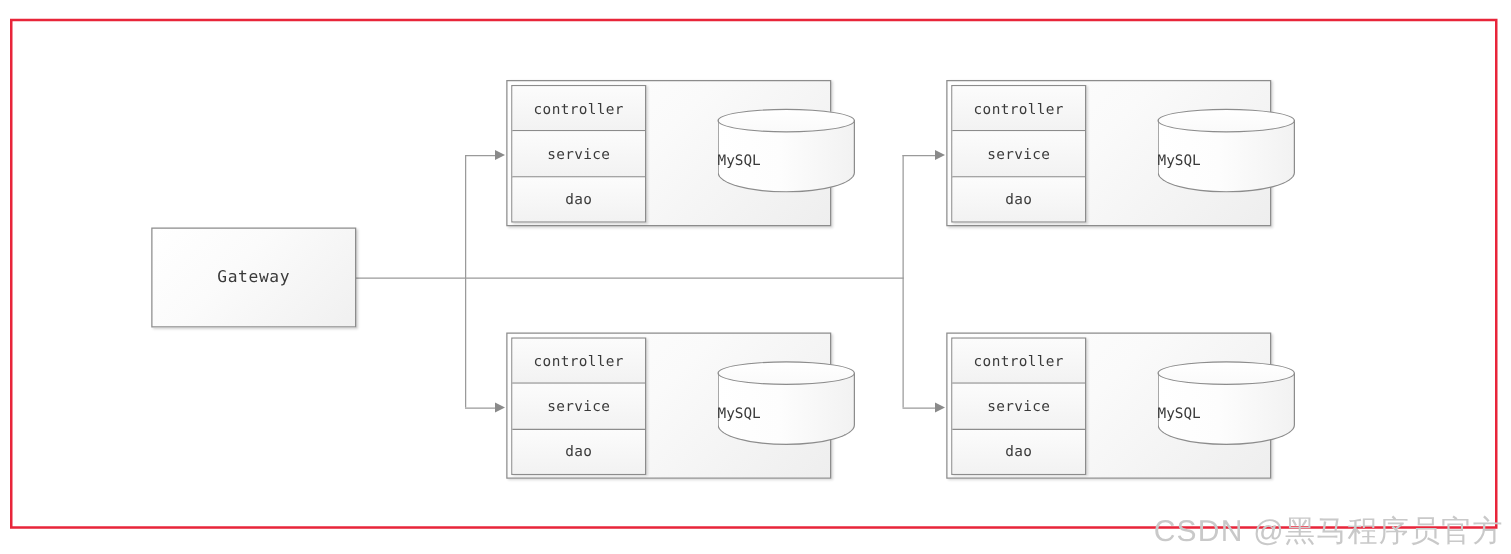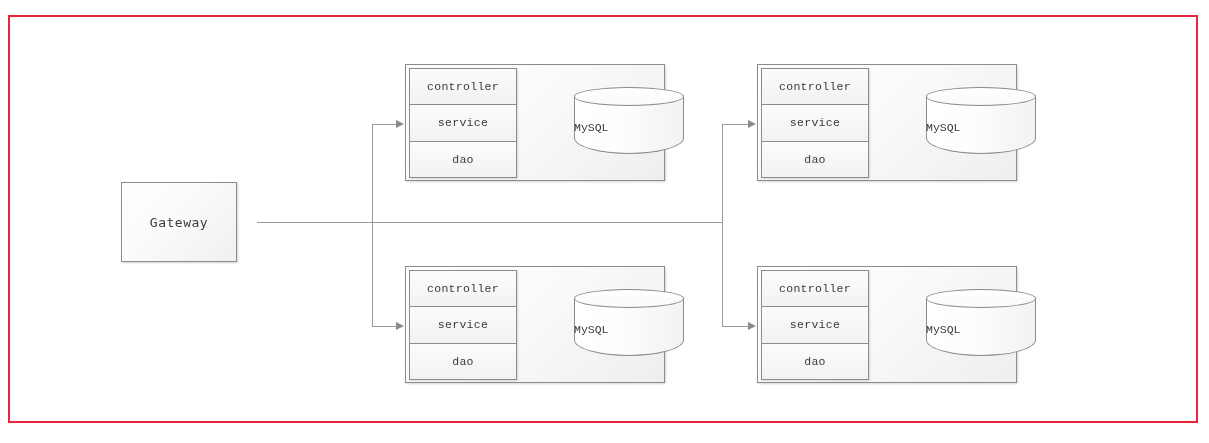--- a/index.html
+++ b/index.html
@@ -33,42 +33,41 @@
     position: absolute;
     box-sizing: border-box;
     border: 1px solid #8c8c8c;
     background: linear-gradient(135deg, #ffffff 0%, #fbfbfb 40%, #f0f0f0 100%);
     box-shadow: 1px 1px 2px rgba(0,0,0,0.18);
   }
   
   #gateway {
     left: 121px;
     top: 182px;
-    width: 116px;
+    width: 164px;
     height: 80px;
   }
   .center-label {
     position: absolute;
     left: 0; right: 0; top: 50%;
     transform: translateY(-50%);
     text-align: center;
     font-size: 13px;
     color: #3a3a3a;
     letter-spacing: 0.5px;
   }
   
   .service-unit {
     position: absolute;
     box-sizing: border-box;
     border: 1px solid #8c8c8c;
     background: linear-gradient(135deg, #ffffff 0%, #fafafa 45%, #eeeeee 100%);
     box-shadow: 1px 1px 2px rgba(0,0,0,0.16);
     width: 260px;
     height: 117px;
-    font-family: Liberation Mono, monospace;
   }
   .unit-tl { left: 405px; top: 64px; }
   .unit-tr { left: 757px; top: 64px; }
   .unit-bl { left: 405px; top: 266px; }
   .unit-br { left: 757px; top: 266px; }
 
   
   .layer-stack {
     position: absolute;
     left: 3px;
@@ -239,14 +238,15 @@
       <div class="layer-row">service</div>
       <div class="layer-row">dao</div>
     </div>
     <div class="cylinder">
       <div class="cyl-body"></div>
       <div class="cyl-top"></div>
       <div class="cyl-label">MySQL</div>
     </div>
   </div>
 
+  <div id="watermark">CSDN @黑马程序员官方</div>
 
 </div>
 
 </body></html>

